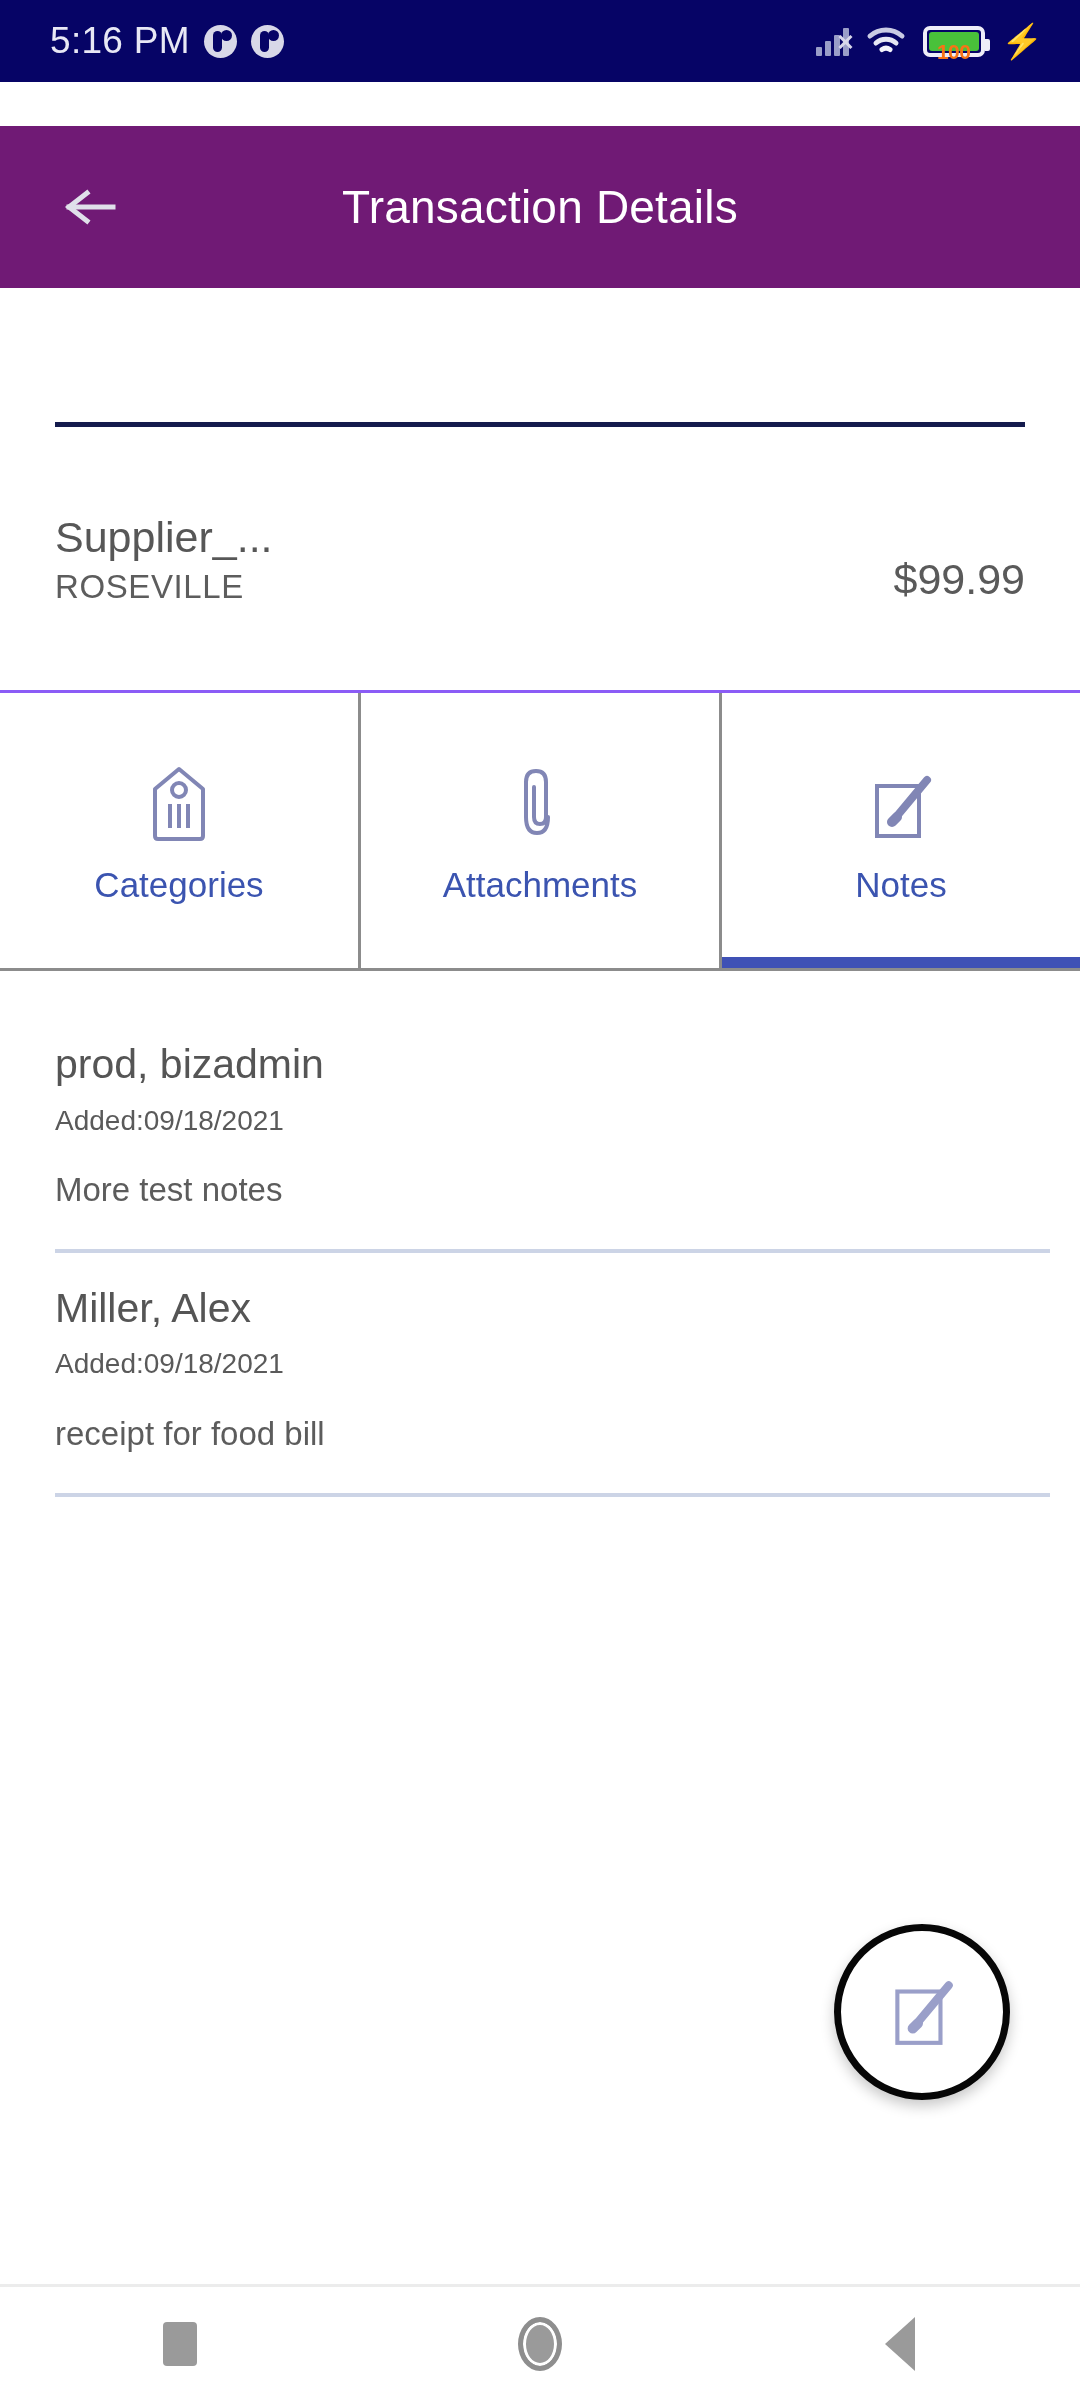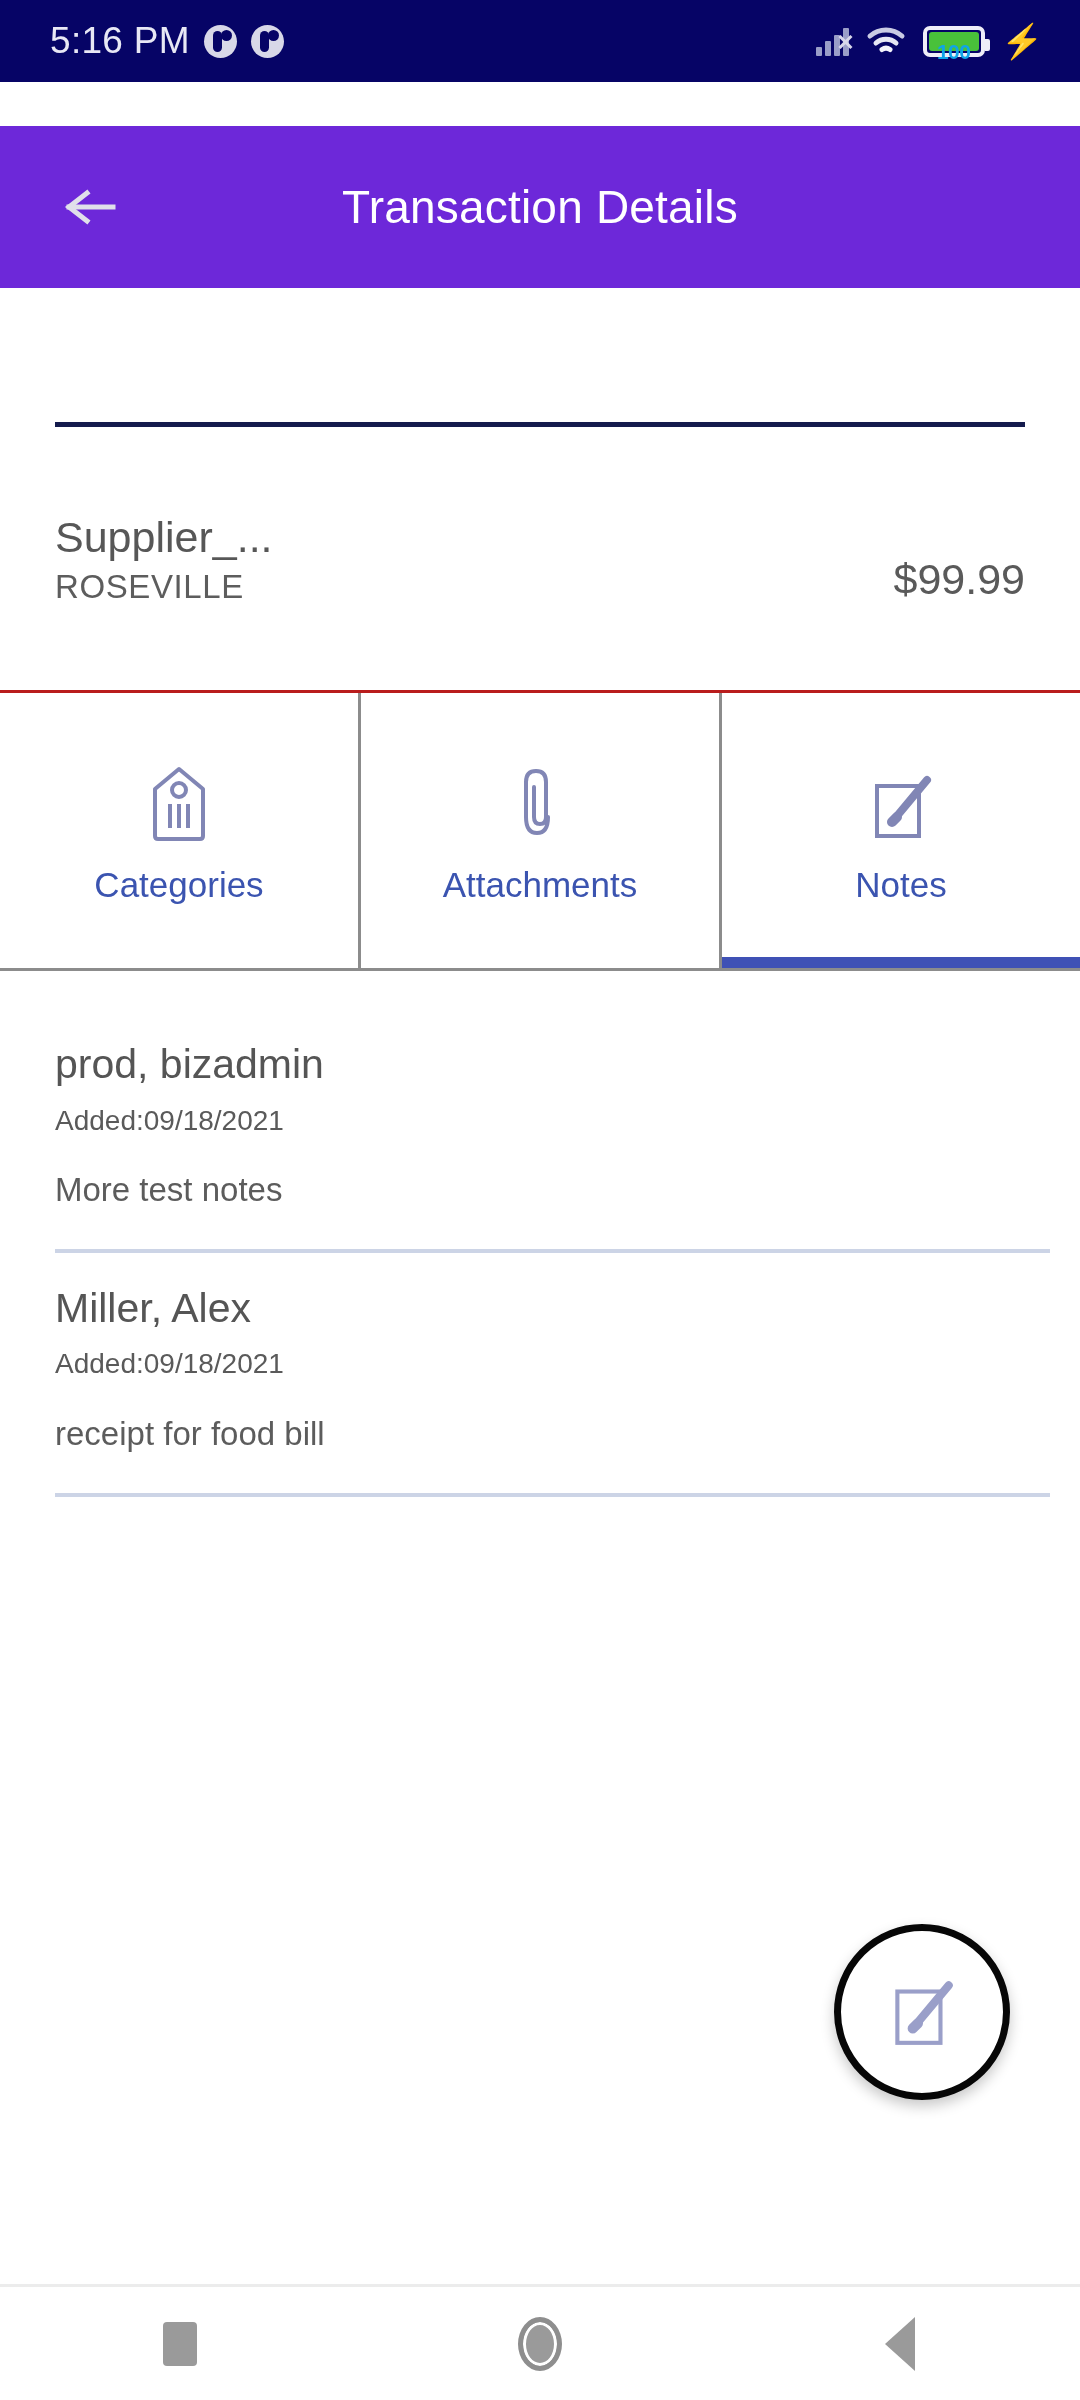--- a/index.html
+++ b/index.html
@@ -64,28 +64,28 @@
   }
   .batt::after {
     content:""; position:absolute; right:-9px; top:9px;
     width:5px; height:12px; background:#eeeef8; border-radius:0 2px 2px 0;
   }
   .batt-fill {
     position:absolute; left:2px; top:2px; bottom:2px; right:2px;
     background:#49c13a; border-radius:3px;
   }
   .batt-num {
-    position:relative; z-index:2; color:#0ea5e9;
+    position:relative; z-index:2; color:#f97316;
     font-size:21px; font-weight:bold; letter-spacing:-0.5px;margin-top:21px;
   }
   .bolt { color:#f2f2fb; font-size:34px; line-height:1; }
 
   
   .app-bar {
-    height:162px; background:#6d28d9;
+    height:162px; background:#701a75;
     display:flex; align-items:center; position:relative;
     flex:0 0 auto;
   }
   .back-btn {
     position:absolute; left:56px; top:50%; transform:translateY(-50%);
     width:70px; height:70px; display:flex; align-items:center; justify-content:center;
     cursor:pointer;
   }
   .app-title {
     width:100%; text-align:center; color:#ffffff;
@@ -103,21 +103,21 @@
     display:flex; align-items:flex-end; justify-content:space-between;
     flex:0 0 auto;
   }
   .supplier-name { font-size:43px; color:#575757; line-height:1.15; }
   .supplier-city { font-size:33px; color:#5d5d5d; margin-top:6px; letter-spacing:0.6px; }
   .supplier-amount { font-size:43px; color:#5a5a5a; white-space:nowrap; padding-bottom:2px; }
 
   
   .tab-bar {
     display:flex; height:281px;
-    border-top:3px solid #b91c1c;
+    border-top:3px solid #8b5cf6;
     border-bottom:3px solid #8c8c8c;
     background:#ffffff; position:relative;
     flex:0 0 auto;
   }
   .tab {
     flex:1 1 0; display:flex; flex-direction:column;
     align-items:center; justify-content:center;
     position:relative; cursor:pointer; padding-top:6px;
   }
   .tab + .tab { border-left:3px solid #8c8c8c; }

